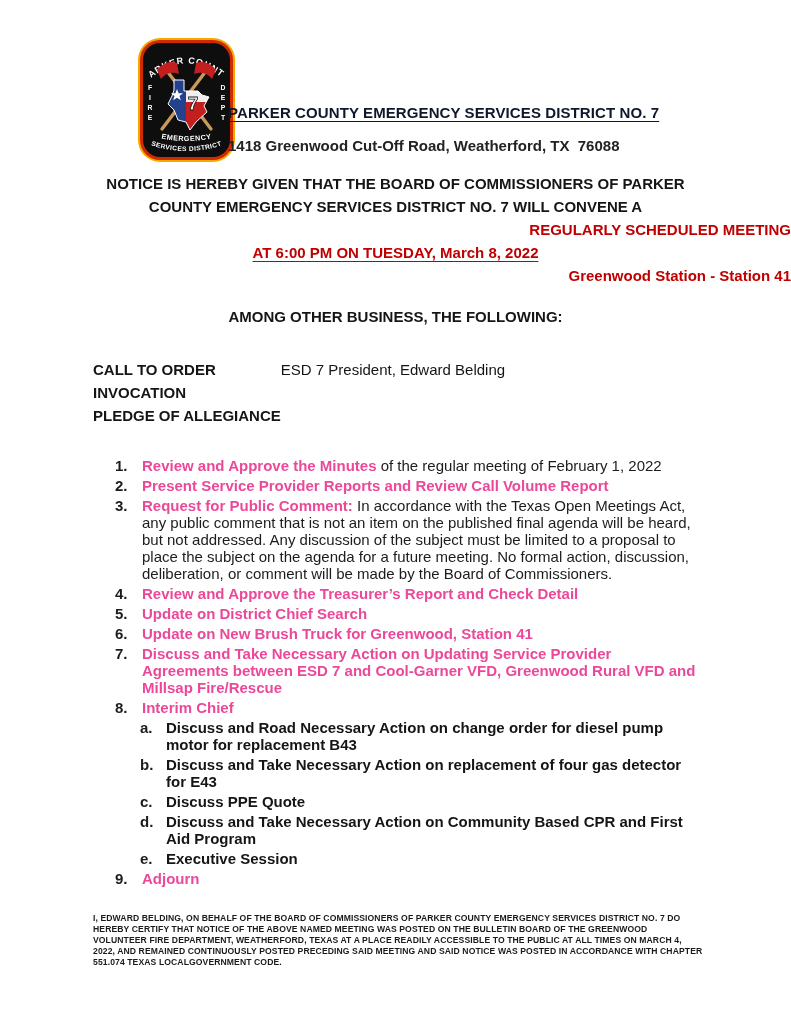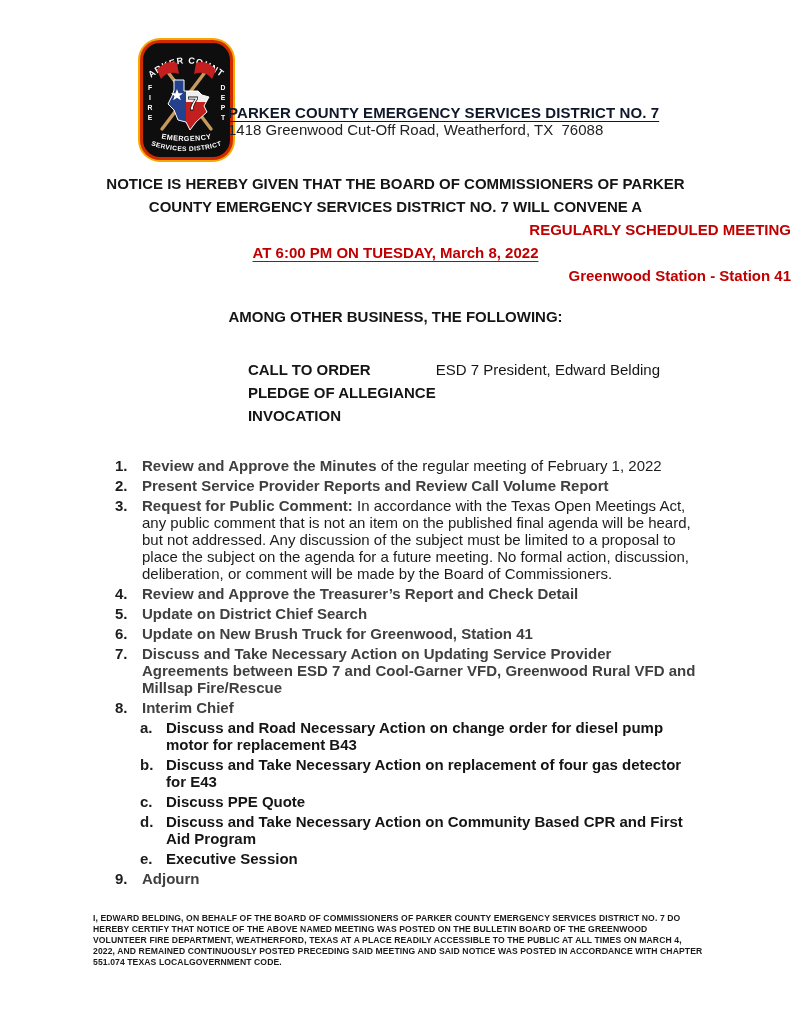--- a/index.html
+++ b/index.html
@@ -10,41 +10,41 @@
   }
   
   .header{position:relative;height:172px;}
   .logo{position:absolute;left:138px;top:38px;}
   .title-block{position:absolute;left:228px;top:104px;width:440px;text-align:left;}
   .org-title{
     font-size:15px;font-weight:bold;letter-spacing:.1px;
     text-decoration:underline;text-underline-offset:3px;color:#0f172a;
     white-space:nowrap;
   }
-  .org-address{font-size:15px;font-weight:normal;color:#222;margin-top:0;white-space:pre-wrap;}
+  .org-address{font-size:15px;font-weight:bold;color:#222;margin-top:16px;white-space:pre-wrap;}
   
   .notice{text-align:center;}
   .notice div{font-size:15px;font-weight:bold;line-height:23px;}
   .notice .black{color:#151515;}
   .notice .red{color:#c00000;text-align:right;}
   .notice .red-underline{color:#c00000;text-decoration:underline;text-underline-offset:3px;}
   
   .consider{text-align:center;margin-top:18px;}
   .consider div{font-size:15px;font-weight:bold;line-height:23px;color:#151515;}
   
-  .opening{display:flex;justify-content:flex-end;align-items:flex-start;
+  .opening{display:flex;justify-content:flex-start;align-items:flex-start;
     margin:30px 131px 12px 93px;}
   .opening-left div{font-size:15px;font-weight:bold;line-height:23px;color:#151515;}
   .opening-right{font-size:15px;font-weight:normal;color:#151515;line-height:23px;}
   
   .agenda{margin:30px 91px 0 115px;}
   .aitem{display:flex;margin-bottom:3px;}
   .aitem .num{width:27px;flex:none;font-size:15px;font-weight:bold;line-height:17px;}
   .aitem .atext{flex:1;font-size:15px;line-height:17px;color:#1c1c1c;}
-  .aitem .atext b{font-weight:bold;color:#404040;}
+  .aitem .atext b{font-weight:bold;color:#ec4899;}
   .sublist{margin:3px 0 0 25px;}
   .subitem{display:flex;margin-bottom:3px;}
   .subitem .subnum{width:26px;flex:none;font-size:15px;font-weight:bold;line-height:17px;}
   .subitem .stext{flex:1;font-size:15px;font-weight:bold;line-height:17px;color:#151515;}
   
   .fineprint{margin:26px 88px 0 93px;}
   .fineprint p{font-size:8.6px;font-weight:bold;line-height:11px;color:#1a1a1a;
     margin:0 0 10px 0;letter-spacing:.1px;}
 </style>
 </head>
@@ -126,22 +126,22 @@
     <div class="red">Greenwood Station - Station 41</div>
   </div>
 
   <div class="consider">
     <div>AMONG OTHER BUSINESS, THE FOLLOWING:</div>
   </div>
 
   <div class="opening">
     <div class="opening-left">
         <div>CALL TO ORDER</div>
+        <div>INVOCATION</div>
         <div>PLEDGE OF ALLEGIANCE</div>
-        <div>INVOCATION</div>
       </div>
     <div class="opening-right">ESD 7 President, Edward Belding</div>
   </div>
 
   <div class="agenda">
       <div class="aitem">
         <span class="num">1.</span>
         <div class="atext"><b>Review and Approve the Minutes</b> of the regular meeting of February 1, 2022</div>
       </div>
       <div class="aitem">

